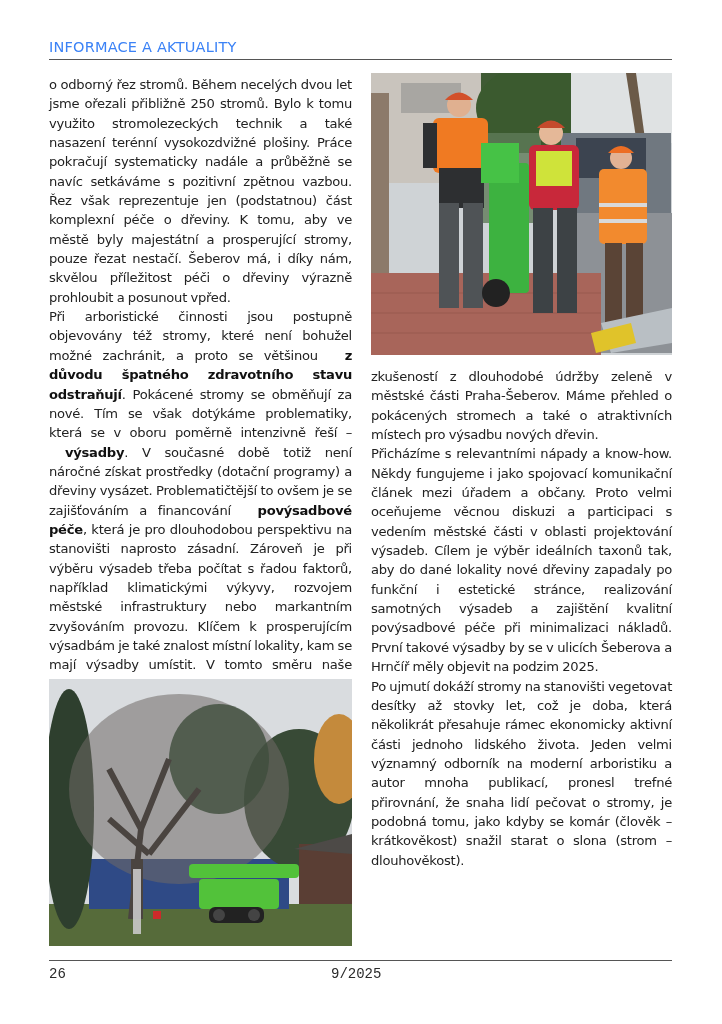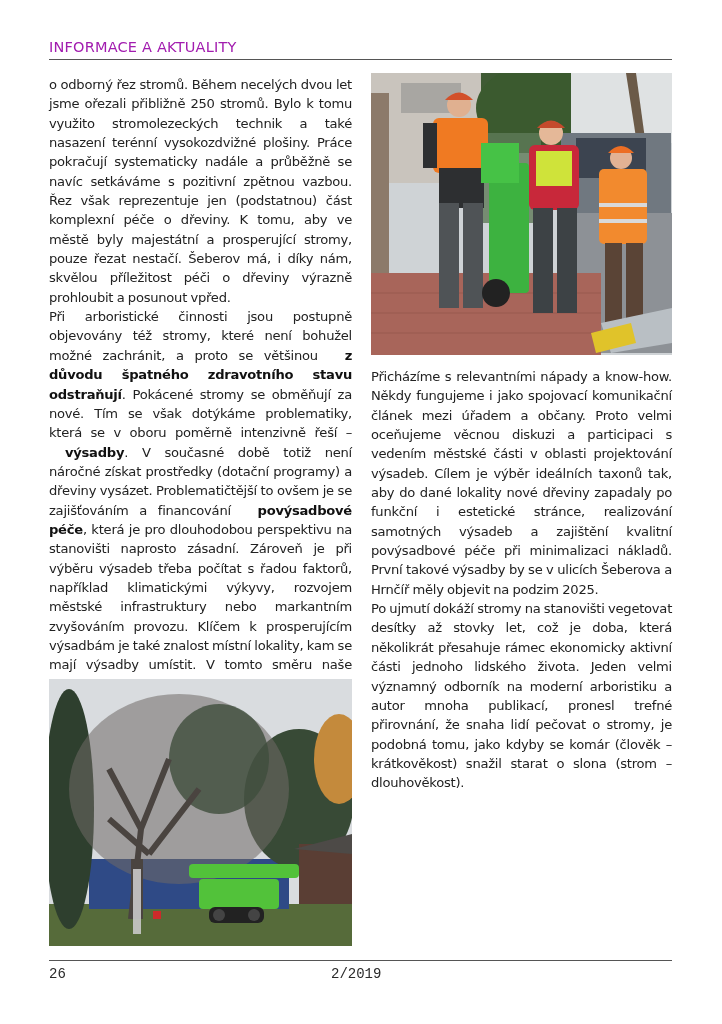--- a/index.html
+++ b/index.html
@@ -1,19 +1,19 @@
 <!DOCTYPE html>
 <html><head>
 <meta charset="utf-8">
 <style>
   html, body { margin:0; padding:0; background:#ffffff; }
   body { width:722px; height:1024px; position:relative; overflow:hidden;
          font-family:"DejaVu Sans", sans-serif; color:#1f1f1f; }
   .header { position:absolute; left:49px; top:38px; width:623px; }
-  .header-title { font-size:14.5px; letter-spacing:0.2px; color:#a21caf; line-height:18px; }
+  .header-title { font-size:14.5px; letter-spacing:0.2px; color:#3b82f6; line-height:18px; }
   .rule { position:absolute; left:49px; width:623px; height:1px; background:#555; }
   .col { position:absolute; font-size:13.1px; line-height:19.35px; text-align:justify;
          hyphens:manual; letter-spacing:-0.25px; word-spacing:-0.5px; color:#222; }
   .col p { margin:0; }
   .col b { font-weight:bold; color:#111;margin-left:16px; }
   .col-left { left:49px; top:75px; width:303px; }
   .col-right { left:371px; top:367px; width:301px; }
   .photo { position:absolute; overflow:hidden; }
   .photo svg { display:block; width:100%; height:100%; }
   .photo-workers { left:371px; top:73px; width:301px; height:282px; }
@@ -89,20 +89,23 @@
     <rect x="228" y="146" width="48" height="4" fill="#d9d9d9"></rect>
     <rect x="234" y="170" width="17" height="85" fill="#5a4436"></rect>
     <rect x="255" y="170" width="17" height="85" fill="#5a4436"></rect>
     <polygon points="230,250 301,235 301,270 240,280" fill="#b9bfc4"></polygon>
     <polygon points="220,260 260,250 265,270 225,280" fill="#e0c32a"></polygon>
   </svg>
 </div>
 
 <div class="col col-right">
   <p>
+    <span>zkušeností z dlouhodobé údržby zeleně v městské části Praha-Šeberov. Máme přehled o pokácených stromech a také o atraktivních místech pro výsadbu nových dřevin.</span>
+  </p>
+  <p>
     <span>Přicházíme s relevantními nápady a know-how. Někdy fungujeme i jako spojovací komunikační článek mezi úřadem a občany. Proto velmi oceňujeme věcnou diskuzi a participaci s vedením městské části v oblasti projektování výsadeb. Cílem je výběr ideálních taxonů tak, aby do dané lokality nové dřeviny zapadaly po funkční i estetické stránce, realizování samotných výsadeb a zajištění kvalitní povýsadbové péče při minimalizaci nákladů. První takové výsadby by se v ulicích Šeberova a Hrnčíř měly objevit na podzim 2025.</span>
   </p>
   <p>
     <span>Po ujmutí dokáží stromy na stanovišti vegetovat desítky až stovky let, což je doba, která několikrát přesahuje rámec ekonomicky aktivní části jednoho lidského života. Jeden velmi významný odborník na moderní arboristiku a autor mnoha publikací, pronesl trefné přirovnání, že snaha lidí pečovat o stromy, je podobná tomu, jako kdyby se komár (člověk – krátkověkost) snažil starat o slona (strom – dlouhověkost).</span>
   </p>
 </div>
 
 <div class="photo photo-tree">
   <svg viewBox="0 0 303 267" preserveAspectRatio="none">
     <rect width="303" height="267" fill="#d9dcdf"></rect>
@@ -123,14 +126,14 @@
     <rect x="150" y="200" width="80" height="30" rx="4" fill="#52c23a"></rect>
     <rect x="160" y="228" width="55" height="16" rx="6" fill="#222"></rect>
     <circle cx="170" cy="236" r="6" fill="#444"></circle>
       <circle cx="205" cy="236" r="6" fill="#444"></circle>
   </svg>
 </div>
 
 <div class="rule" style="top:960px;"></div>
 <div class="footer">
   <span class="page-num">26</span>
-  <span class="issue">2/2019</span>
+  <span class="issue">9/2025</span>
 </div>
 
 </body></html>

